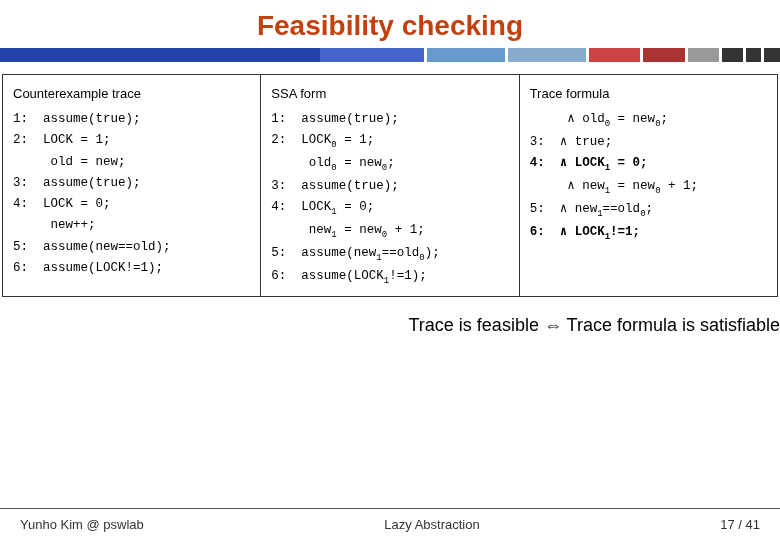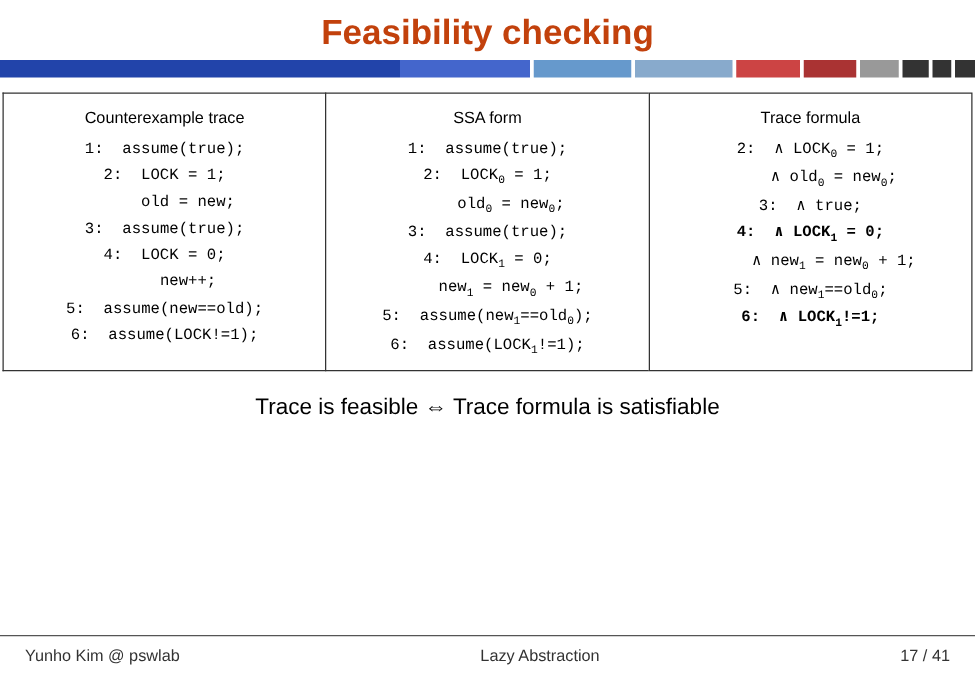--- a/index.html
+++ b/index.html
@@ -49,21 +49,20 @@
     .pb-seg-red2 { background: #aa3333; }
     .pb-seg-gray { background: #999; }
     .pb-seg-dark { background: #333; }
 
     
     .columns {
       display: flex;
       gap: 0;
       padding: 0 2px;
       margin-bottom: 16px;
-      text-align: center;
     }
     .col-box {
       border: 1.5px solid #333;
       padding: 8px 10px;
       flex: 1;
       font-family: 'Courier New', monospace;
       font-size: 12.5px;
       line-height: 1.7;
     }
     .col-box:not(:last-child) {
@@ -79,21 +78,21 @@
     .bold-line {
       font-weight: bold;
     }
     sub {
       font-size: 9px;
       vertical-align: sub;
     }
 
     
     .feasibility-text {
-      text-align: center;
+      text-align: right;
       font-size: 18px;
       color: #000;
       margin: 18px 0 20px;
     }
 
     
     .footer {
       position: absolute;
       bottom: 0;
       left: 0;
@@ -148,21 +147,20 @@
     <div>&nbsp;&nbsp;&nbsp;&nbsp; old<sub>0</sub> = new<sub>0</sub>;</div>
     <div>3:&nbsp; assume(true);</div>
     <div>4:&nbsp; LOCK<sub>1</sub> = 0;</div>
     <div>&nbsp;&nbsp;&nbsp;&nbsp; new<sub>1</sub> = new<sub>0</sub> + 1;</div>
     <div>5:&nbsp; assume(new<sub>1</sub>==old<sub>0</sub>);</div>
     <div>6:&nbsp; assume(LOCK<sub>1</sub>!=1);</div>
   </div>
 
   <div class="col-box">
     <div class="col-header">Trace formula</div>
-    <div>2:&nbsp; ∧ LOCK<sub>0</sub> = 1;</div>
     <div>&nbsp;&nbsp;&nbsp;&nbsp; ∧ old<sub>0</sub> = new<sub>0</sub>;</div>
     <div>3:&nbsp; ∧ true;</div>
     <div class="bold-line">4:&nbsp; ∧ LOCK<sub>1</sub> = 0;</div>
     <div>&nbsp;&nbsp;&nbsp;&nbsp; ∧ new<sub>1</sub> = new<sub>0</sub> + 1;</div>
     <div>5:&nbsp; ∧ new<sub>1</sub>==old<sub>0</sub>;</div>
     <div class="bold-line">6:&nbsp; ∧ LOCK<sub>1</sub>!=1;</div>
   </div>
 
 </div>
 

